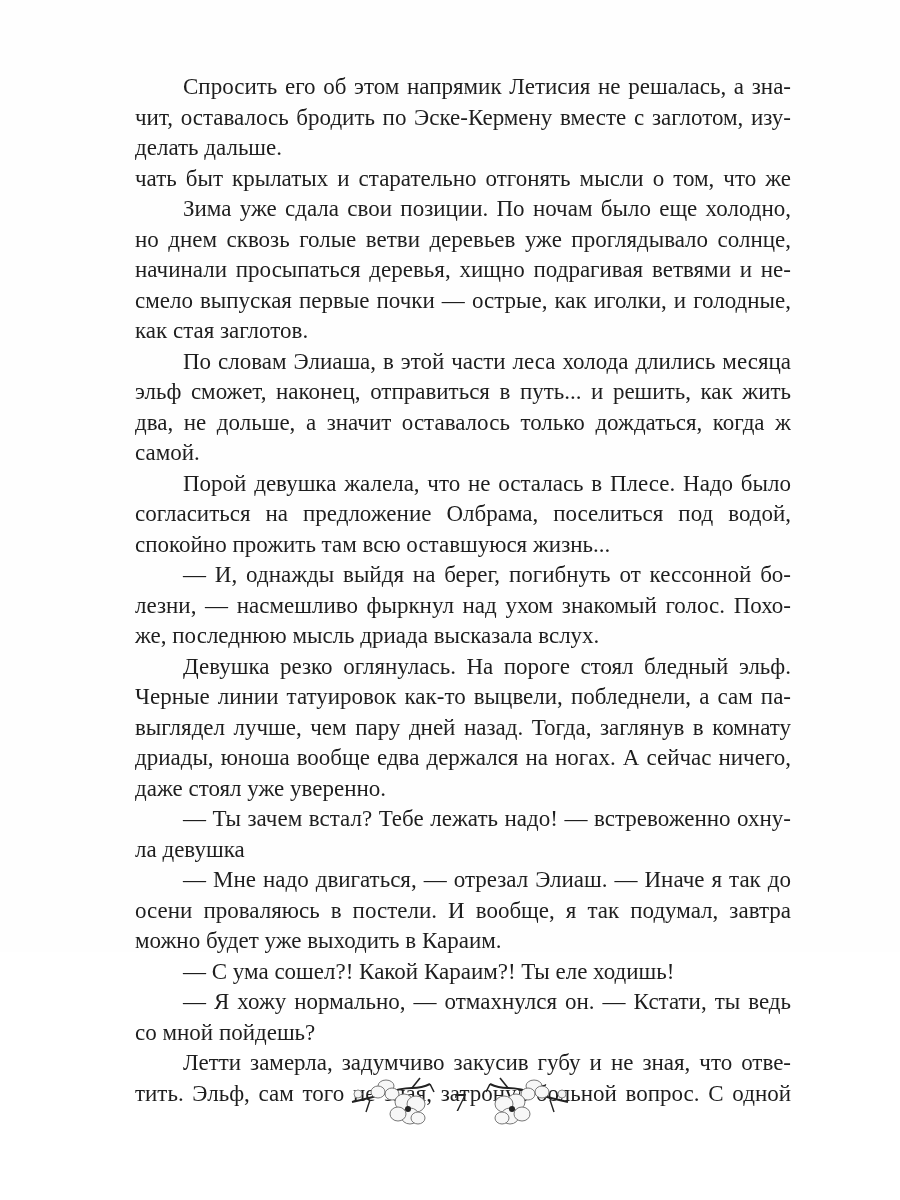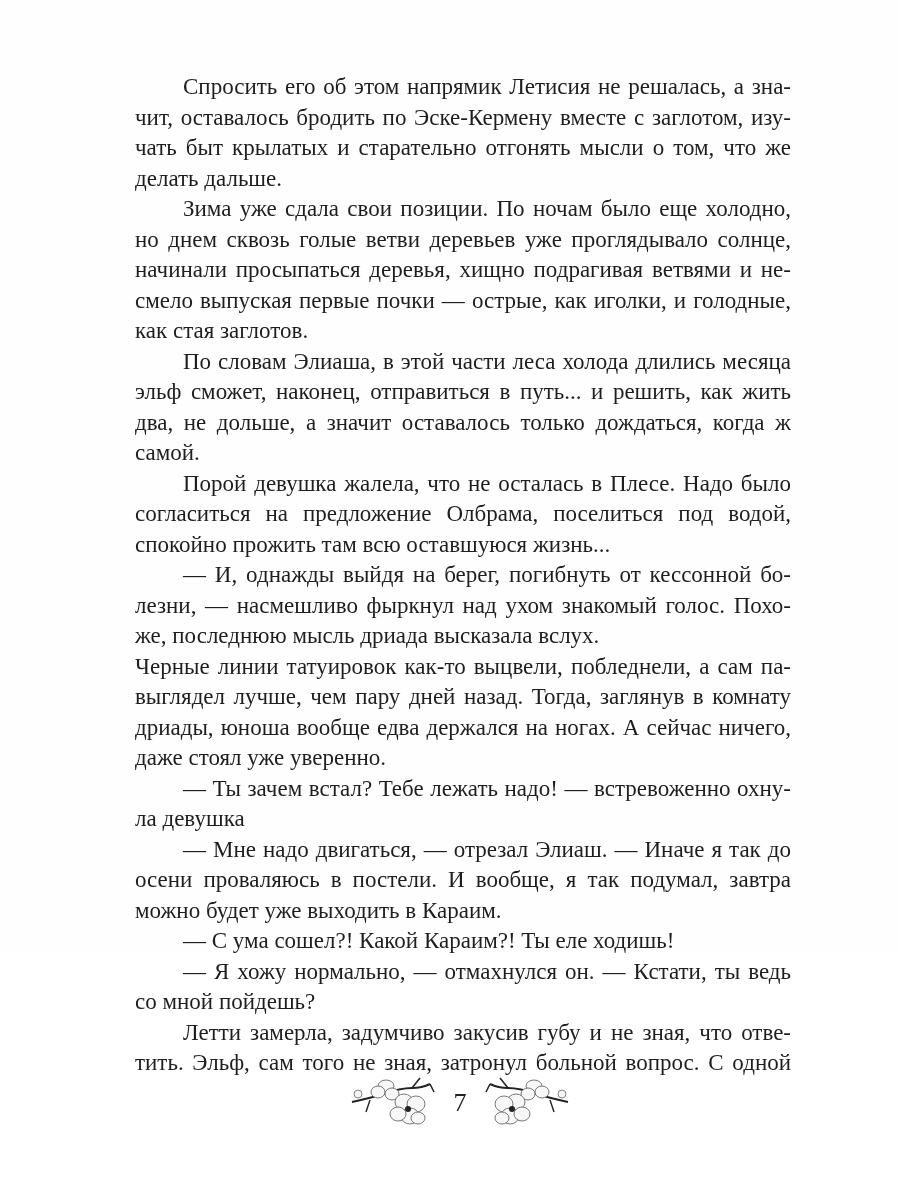--- a/index.html
+++ b/index.html
@@ -30,22 +30,22 @@
 </style>
 </head>
 <body>
 
 <div class="page">
   <div class="text-block">
 
     <div>
       <div class="line indent">Спросить его об этом напрямик Летисия не решалась, а зна-</div>
       <div class="line">чит, оставалось бродить по Эске-Кермену вместе с заглотом, изу-</div>
+      <div class="line last">делать дальше.</div>
       <div class="line">чать быт крылатых и старательно отгонять мысли о том, что же</div>
-      <div class="line last">делать дальше.</div>
     </div>
 
     <div>
       <div class="line indent">Зима уже сдала свои позиции. По ночам было еще холодно,</div>
       <div class="line">но днем сквозь голые ветви деревьев уже проглядывало солнце,</div>
       <div class="line">начинали просыпаться деревья, хищно подрагивая ветвями и не-</div>
       <div class="line">смело выпуская первые почки — острые, как иголки, и голодные,</div>
       <div class="line last">как стая заглотов.</div>
     </div>
 
@@ -62,20 +62,21 @@
       <div class="line last">спокойно прожить там всю оставшуюся жизнь...</div>
     </div>
 
     <div>
       <div class="line indent">— И, однажды выйдя на берег, погибнуть от кессонной бо-</div>
       <div class="line">лезни, — насмешливо фыркнул над ухом знакомый голос. Похо-</div>
       <div class="line last">же, последнюю мысль дриада высказала вслух.</div>
     </div>
 
     <div>
+      <div class="line indent">Девушка резко оглянулась. На пороге стоял бледный эльф.</div>
       <div class="line">Черные линии татуировок как-то выцвели, побледнели, а сам па-</div>
       <div class="line">выглядел лучше, чем пару дней назад. Тогда, заглянув в комнату</div>
       <div class="line">дриады, юноша вообще едва держался на ногах. А сейчас ничего,</div>
       <div class="line last">даже стоял уже уверенно.</div>
     </div>
 
     <div>
       <div class="line indent">— Ты зачем встал? Тебе лежать надо! — встревоженно охну-</div>
       <div class="line last">ла девушка</div>
     </div>

